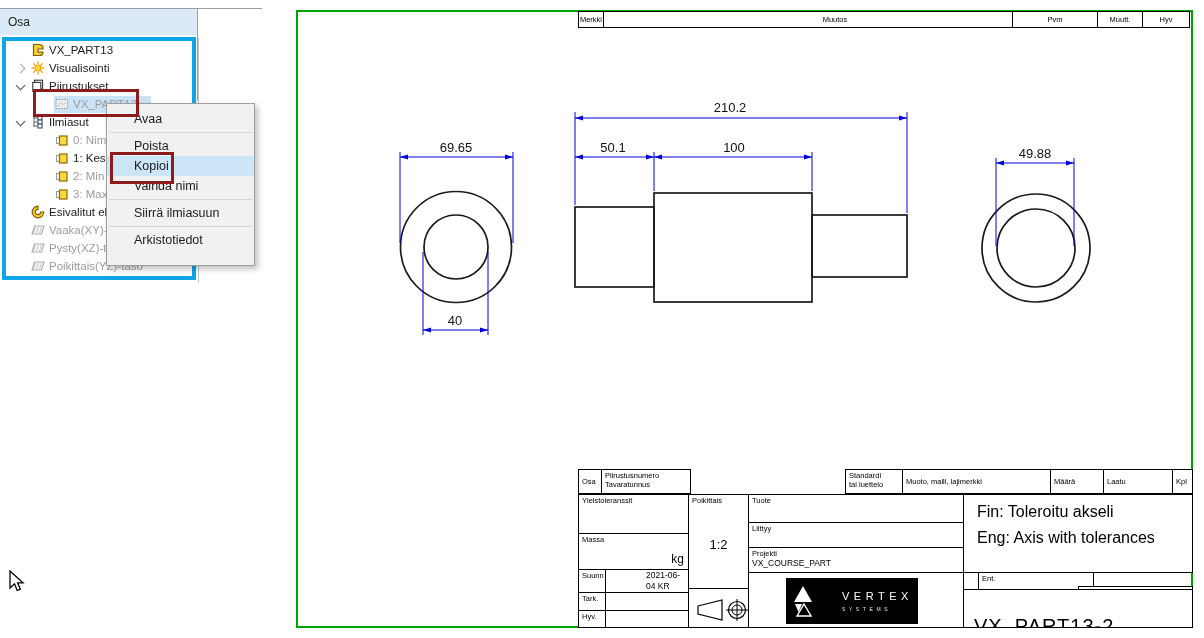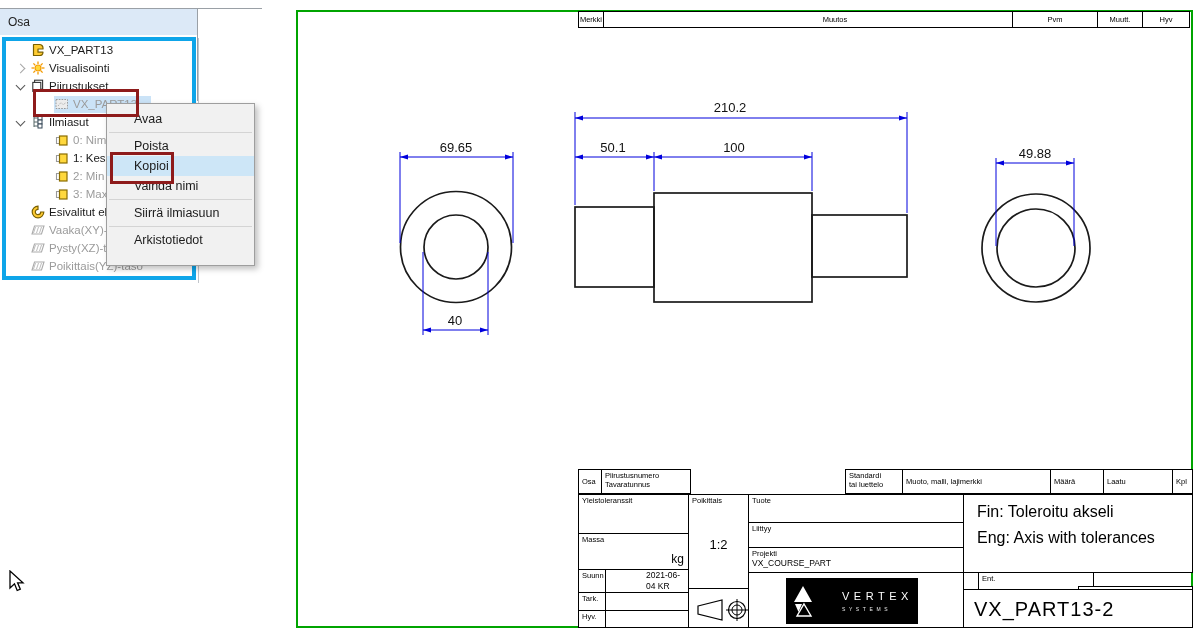--- a/index.html
+++ b/index.html
@@ -37,21 +37,21 @@
   #sheet{position:absolute;left:296px;top:10px;width:897px;height:618px;border:2px solid #00a400;
     background:#fff;box-sizing:border-box;}
   #rev-strip{position:absolute;left:578px;top:11px;height:17px;z-index:5;}
   .rev-cell{position:absolute;top:0;height:17px;border:1.5px solid #000;box-sizing:border-box;
     font-size:7.5px;color:#000;display:flex;align-items:center;justify-content:center;background:#fff;}
   #drawing-svg{position:absolute;left:0;top:0;z-index:2;}
   
   #title-block{position:absolute;left:578px;top:466px;width:615px;height:162px;z-index:5;font-size:7.5px;color:#000;}
   .tb{position:absolute;border:1px solid #000;box-sizing:border-box;background:#fff;padding:1px 3px;overflow:hidden;line-height:1.25;}
   .tb.hdr{border-width:1.5px;}
-  .tb .big{font-size:20px;font-weight:400;letter-spacing:1px;margin-top:6px;}
+  .tb .big{font-size:20px;font-weight:400;letter-spacing:1px;margin-top:23px;}
   .tb .scale{font-size:13px;text-align:center;margin-top:32px;}
   .kg{position:absolute;right:4px;bottom:2px;font-size:12px;}
   .desc-line{font-size:16px;margin:6px 0 0 10px;}
   .val8{font-size:8.5px;}
   #logo-box{position:absolute;left:37px;top:5px;width:132px;height:46px;background:#000;display:flex;align-items:center;}
   #logo-text{color:#fff;margin-left:22px;}
   #logo-text .l1{font-size:11px;letter-spacing:4.5px;}
   #logo-text .l2{font-size:5px;letter-spacing:3.6px;color:#e8e8e8;margin-top:2px;}
   
   #cursor{position:absolute;left:8px;top:570px;z-index:40;}

